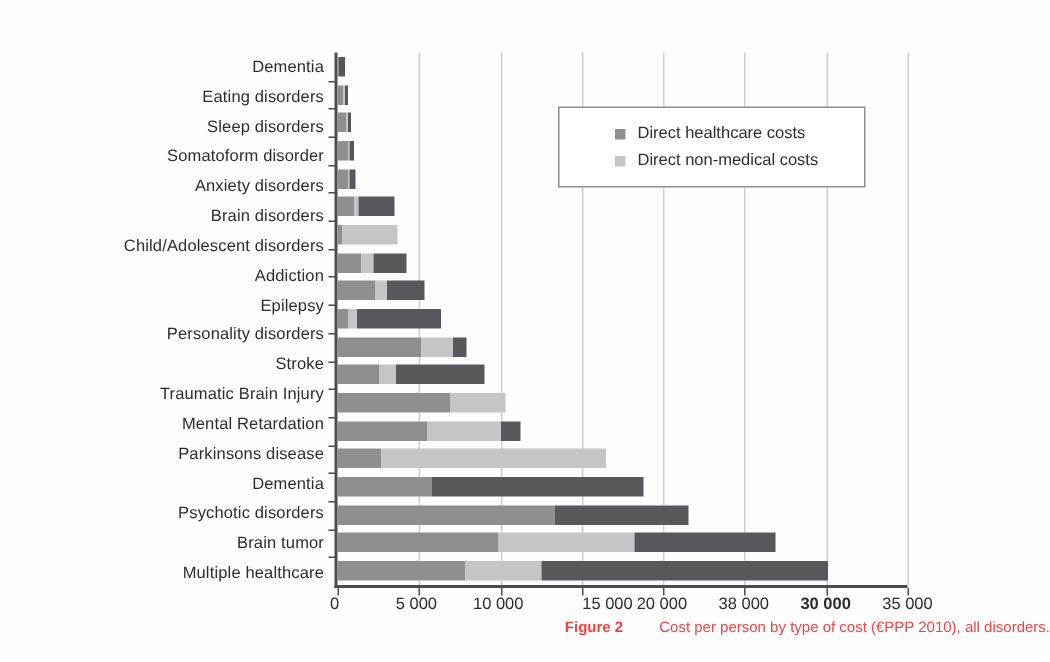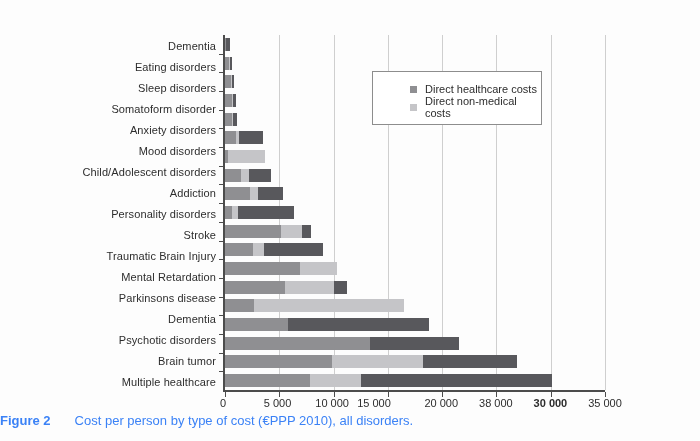--- a/index.html
+++ b/index.html
@@ -24,45 +24,46 @@
   }
   .ylabel{
     flex:1;display:flex;align-items:center;justify-content:flex-end;
     font-size:11px;color:#2d2d2d;white-space:nowrap;letter-spacing:0.1px;
   }
   .xlabel{
     position:absolute;top:397px;width:80px;text-align:center;
     font-size:11px;color:#2d2d2d;
   }
   .legend{
-    position:absolute;left:372px;top:71px;width:170px;box-sizing:border-box;
-    background:#ffffff;border:1px solid #8d8d8d;padding:8px 0 8px 37px;z-index:3;
+    position:absolute;left:372px;top:71px;width:205px;box-sizing:border-box;
+    background:#ffffff;border:1px solid #8d8d8d;padding:8px 0 8px 37px;z-index:3;text-align:right;
   }
   .legend-item{display:flex;align-items:center;height:18px;font-size:11px;color:#2d2d2d;}
   .swatch{width:7px;height:7px;margin-right:8px;flex:0 0 auto;}
   .caption{
-    position:absolute;left:0;top:413px;width:100%;text-align:left;
-    font-size:13px;color:#3b82f6;
+    position:absolute;left:0;top:413px;width:100%;text-align:right;
+    font-size:10px;color:#ef4444;
   }
   .cap-label{font-weight:bold;margin-right:24px;}
 </style>
 </head>
 <body>
 
 <div class="page">
 
   <div class="ylabels" id="ylabels">
       <div class="ylabel">Dementia</div>
       <div class="ylabel">Eating disorders</div>
       <div class="ylabel">Sleep disorders</div>
       <div class="ylabel">Somatoform disorder</div>
       <div class="ylabel">Anxiety disorders</div>
-      <div class="ylabel">Mood disorders</div>
+      <div class="ylabel">Brain disorders</div>
       <div class="ylabel">Child/Adolescent disorders</div>
       <div class="ylabel">Addiction</div>
+      <div class="ylabel">Epilepsy</div>
       <div class="ylabel">Personality disorders</div>
       <div class="ylabel">Stroke</div>
       <div class="ylabel">Traumatic Brain Injury</div>
       <div class="ylabel">Mental Retardation</div>
       <div class="ylabel">Parkinsons disease</div>
       <div class="ylabel">Dementia</div>
       <div class="ylabel">Psychotic disorders</div>
       <div class="ylabel">Brain tumor</div>
       <div class="ylabel">Multiple healthcare</div>
     </div>
@@ -231,21 +232,21 @@
       <div class="ytick" style="top: 78.9474%;"></div>
       <div class="ytick" style="top: 84.2105%;"></div>
       <div class="ytick" style="top: 89.4737%;"></div>
       <div class="ytick" style="top: 94.7368%;"></div>
     </div>
 
   <div id="xlabels">
       <div class="xlabel" style="left: 183px;">0</div>
       <div class="xlabel" style="left: 237.571px;">5 000</div>
       <div class="xlabel" style="left: 292.143px;">10 000</div>
-      <div class="xlabel" style="left: 334px;">15 000</div>
+      <div class="xlabel" style="left: 365px;">15 000</div>
       <div class="xlabel" style="left: 401.286px;">20 000</div>
       <div class="xlabel" style="left: 455.857px;">38 000</div>
       <div class="xlabel" style="left: 510.429px; font-weight: bold;">30 000</div>
       <div class="xlabel" style="left: 565px;">35 000</div>
     </div>
 
   <div class="legend" id="legend">
       <div class="legend-item">
         <span class="swatch" style="background: rgb(143, 143, 146);"></span>
         <span>Direct healthcare costs</span>

